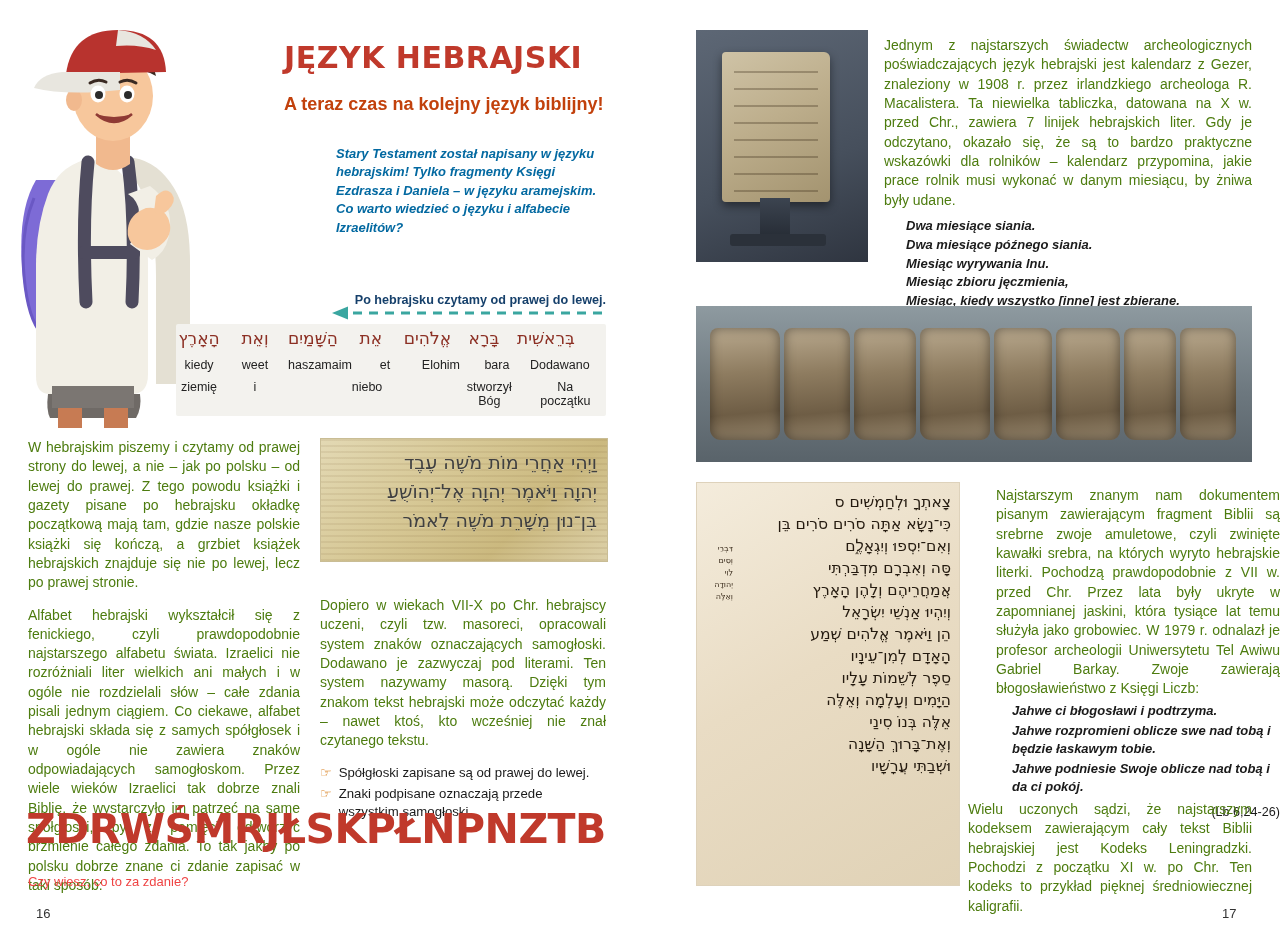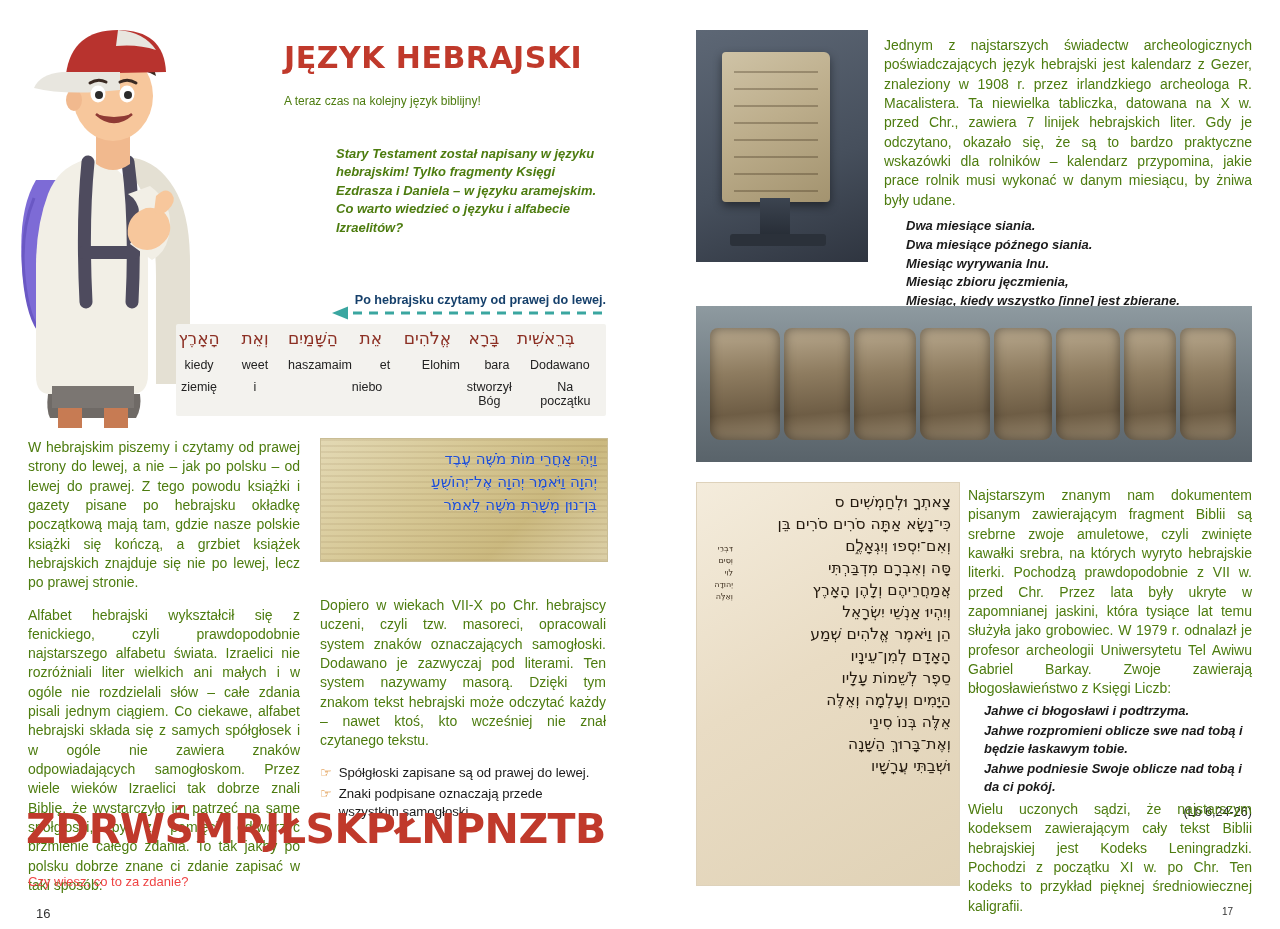--- a/index.html
+++ b/index.html
@@ -19,25 +19,25 @@
   }
 
   
   .title{
     position:absolute;left:284px;top:40px;width:420px;
     font-size:30px;font-weight:bold;color:#c0392b;
     letter-spacing:.5px;font-family:"DejaVu Sans",sans-serif;
   }
   .subtitle{
     position:absolute;left:284px;top:94px;width:430px;
-    font-size:12px;font-weight:normal;color:#4d7c0f;
+    font-size:18px;font-weight:bold;color:#c2410c;
   }
   .intro-italic{
     position:absolute;left:336px;top:145px;width:268px;
-    font-size:13px;line-height:1.42;font-style:italic;font-weight:bold;color:#4d7c0f;
+    font-size:13px;line-height:1.42;font-style:italic;font-weight:bold;color:#0369a1;
   }
   .read-right{
     position:absolute;left:330px;top:259px;width:276px;
     font-size:12.6px;line-height:1.45;text-align:right;color:#16406b;
   }
   .read-right .l1{font-weight:bold;display:block;margin-top:32px;}
   .read-right .l2{display:block;margin-top:38px;}
   .arrow-row{
     position:absolute;left:330px;top:306px;width:276px;height:14px;
   }
@@ -74,42 +74,42 @@
 
   .zd{
     position:absolute;left:26px;top:805px;width:580px;
     font-size:41px;font-weight:bold;color:#c0392b;letter-spacing:-.5px;
     font-family:"DejaVu Sans",sans-serif;
   }
   .zd-q{
     position:absolute;left:28px;top:874px;width:420px;font-size:13px;color:#ef4444;
   }
   .folio-left{position:absolute;left:36px;top:906px;font-size:13px;color:#333;}
-  .folio-right{position:absolute;left:1222px;top:906px;font-size:10px;color:#333;}
+  .folio-right{position:absolute;left:1222px;top:906px;font-size:13px;color:#333;}
 
   
   .bullets{margin-top:4px;}
   .bullet{display:flex;gap:7px;margin-bottom:4px;font-size:13.2px;line-height:1.35;}
   .bullet .bi{color:#d98020;flex:0 0 auto;font-size:13px;line-height:1.35;}
 
   
   .ms-left{
     position:absolute;left:320px;top:438px;width:286px;height:122px;
     background:#d9cfa8;overflow:hidden;border:1px solid #c9bd95;
   }
   .ms-left .inner{
     position:absolute;inset:0;
     background:
       repeating-linear-gradient(0deg, rgba(120,90,50,.10) 0 2px, rgba(255,255,255,0) 2px 6px),
       linear-gradient(135deg,#e3d9b4 0%,#d6c794 40%,#cbb97f 70%,#dcd0a8 100%);
   }
   .ms-left .heb{
     position:absolute;inset:0;padding:9px 10px;box-sizing:border-box;
-    direction:rtl;text-align:right;color:#1d4ed8;
-    font-family:"DejaVu Sans",sans-serif;font-size:15px;line-height:1.52;
+    direction:rtl;text-align:right;color:#404040;
+    font-family:"DejaVu Sans",sans-serif;font-size:19px;line-height:1.52;
     text-shadow:0 1px 0 rgba(255,255,255,.2);
   }
 
   
   .rtext1{position:absolute;left:884px;top:36px;width:368px;}
   .rtext1 p{margin:0;}
   .calendar-list{
     margin:7px 0 0 0;padding:0 0 0 22px;list-style:none;
     font-style:italic;font-weight:bold;font-size:13px;line-height:1.45;color:#1b1b1b;
   }
@@ -162,21 +162,21 @@
     position:absolute;left:36px;top:8px;right:8px;bottom:6px;
     direction:rtl;text-align:right;color:#241a0f;
     font-family:"DejaVu Sans",sans-serif;font-size:15.5px;line-height:1.42;
   }
   .ms-right .col-side{
     position:absolute;left:6px;top:60px;width:30px;
     direction:rtl;text-align:right;color:#3a2c1c;
     font-family:"DejaVu Sans",sans-serif;font-size:8px;line-height:1.5;
   }
 
-  .rtext2{position:absolute;left:968px;top:486px;width:284px;}
+  .rtext2{position:absolute;left:996px;top:486px;width:284px;}
   .rtext2 p{margin:0;}
   .blessing{
     margin:4px 0 0 0;padding:0 0 0 16px;list-style:none;
     font-style:italic;font-weight:bold;font-size:13px;line-height:1.42;
   }
   .blessing li{margin-bottom:1px;}
   .ref{margin-top:8px;text-align:right;font-size:12.6px;}
   .rtext3{position:absolute;left:968px;top:800px;width:284px;}
   .rtext3 p{margin:0;}
 

